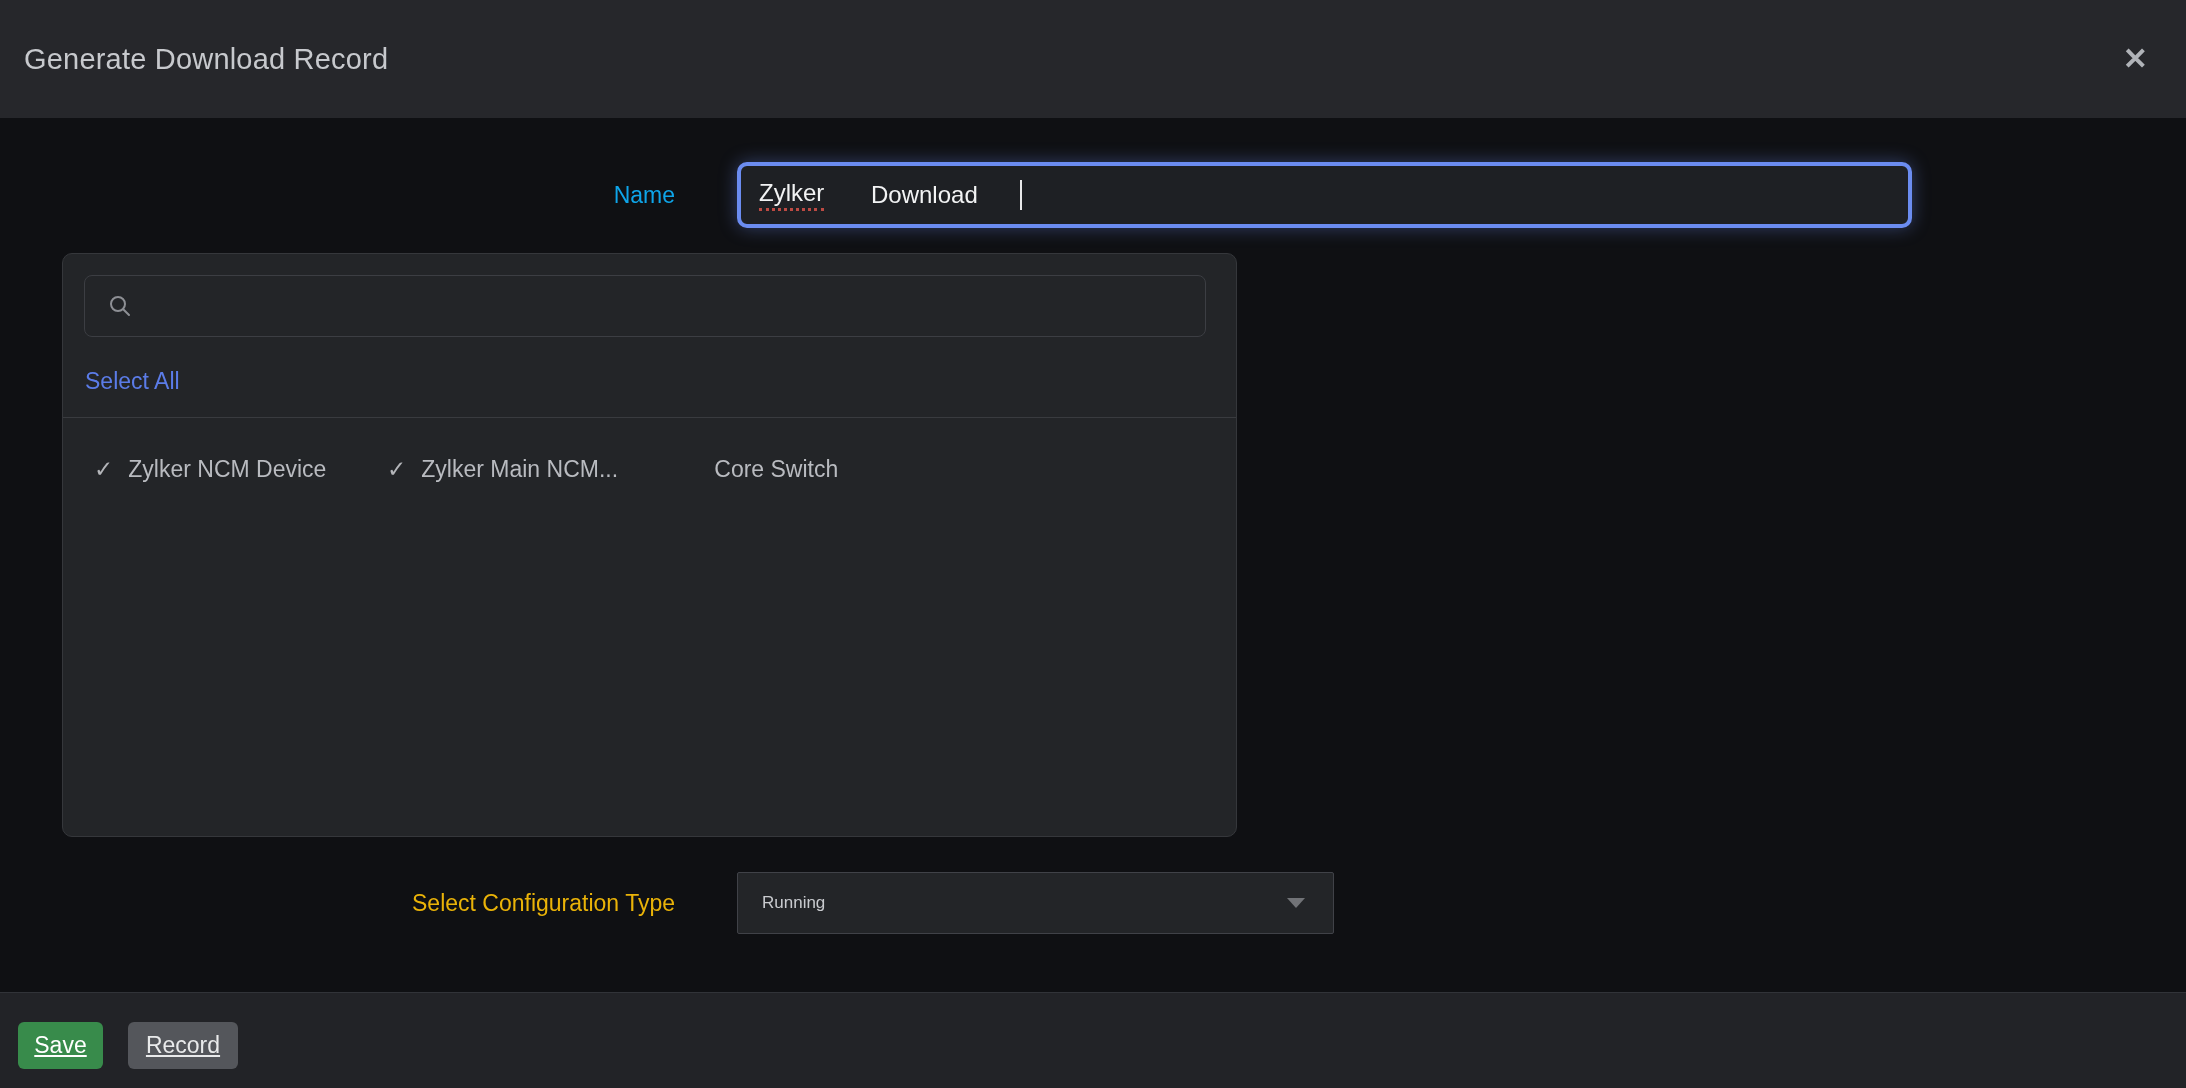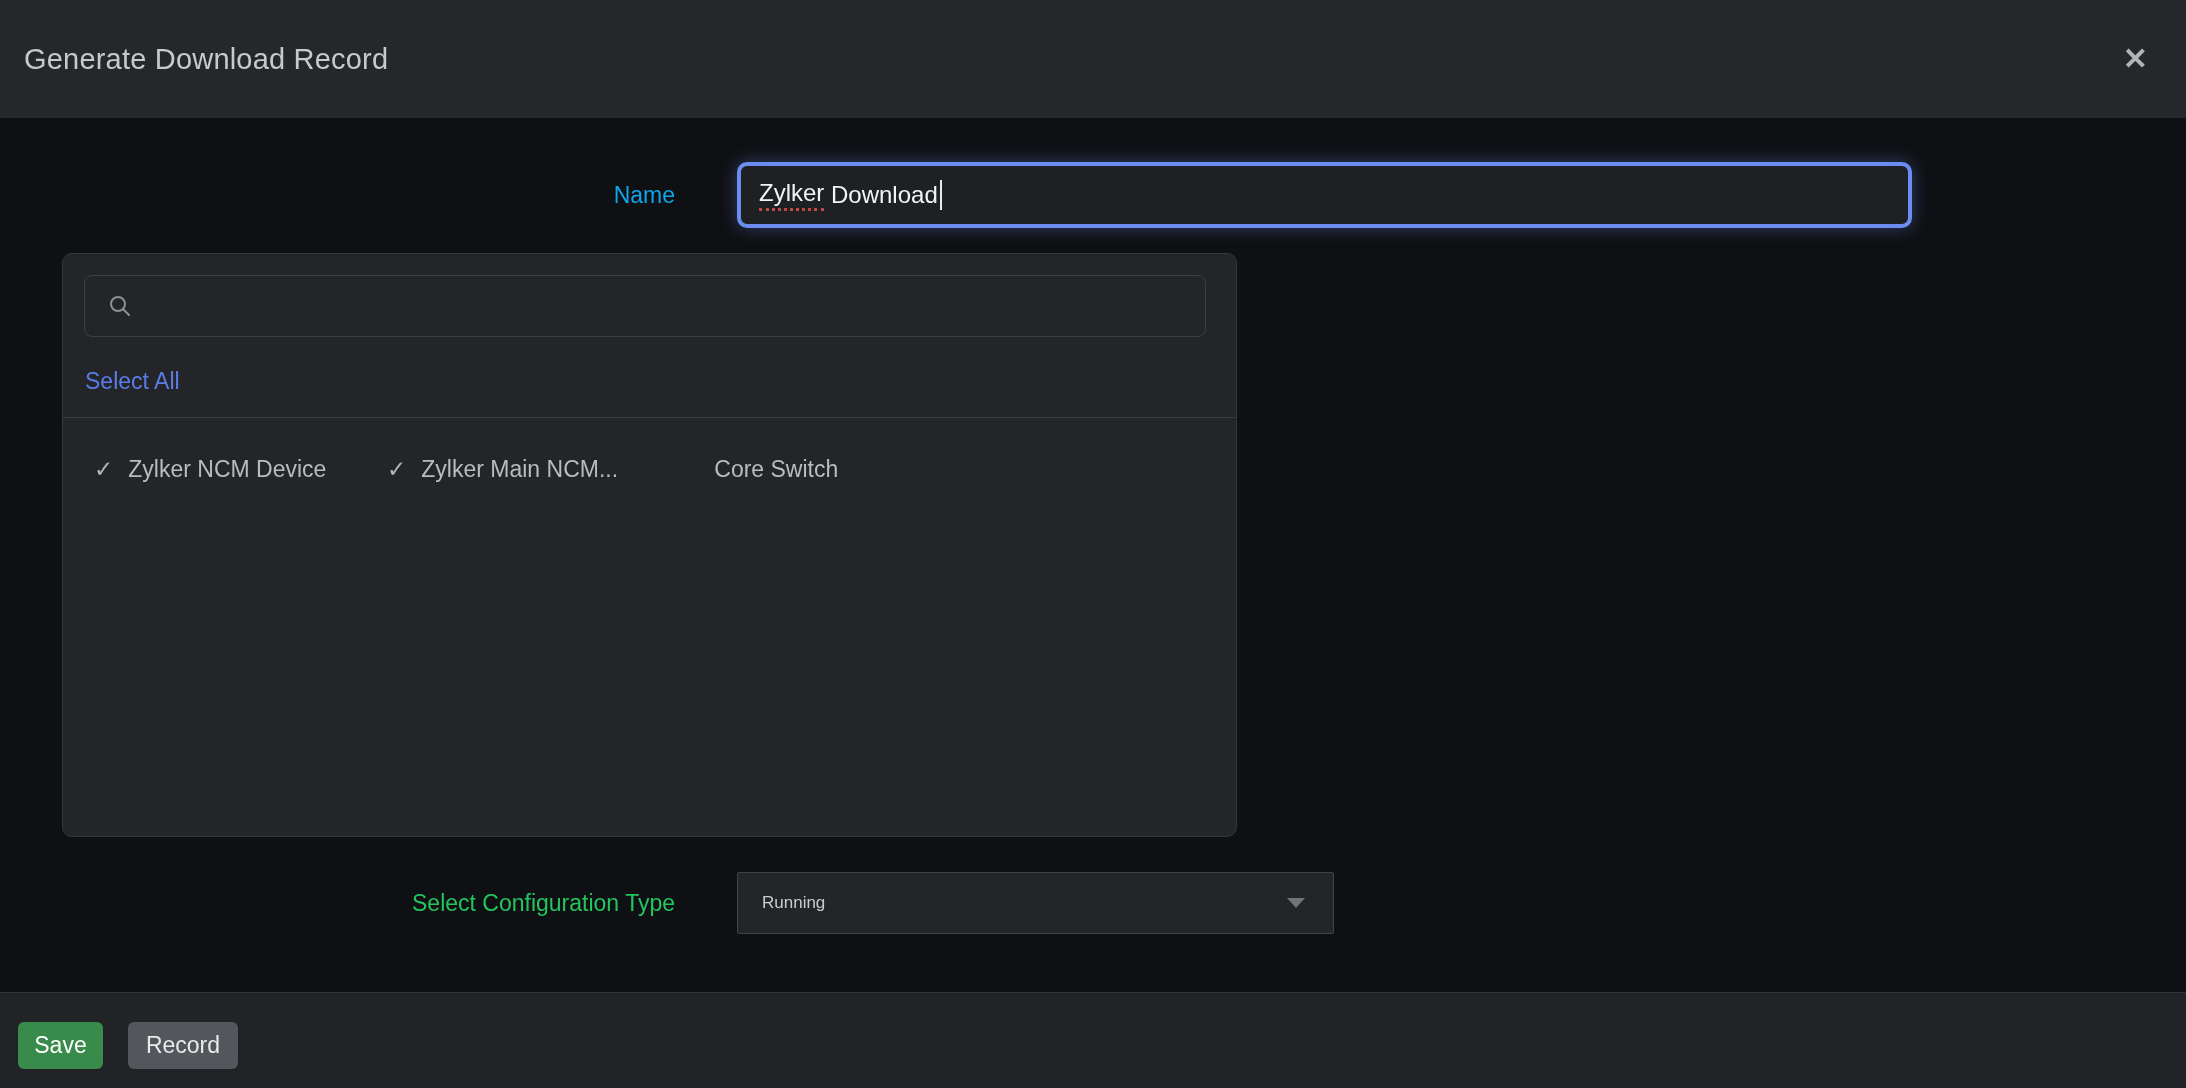--- a/index.html
+++ b/index.html
@@ -10,28 +10,28 @@
   header{height:118px;flex-shrink:0;background:#26272b;display:flex;align-items:center;
          justify-content:space-between;padding:0 38px 0 24px;box-sizing:border-box;}
   h1{margin:0;font-size:29px;font-weight:500;color:#c7c9cd;letter-spacing:.2px;}
   .close{font-size:30px;font-weight:600;color:#b0b3b8;cursor:pointer;line-height:1;}
 
   
   main{flex:1;background:#0f1013;}
   .row{display:flex;}
   .flabel{width:675px;flex-shrink:0;text-align:right;font-size:23px;line-height:28px;}
   .accent{color:#0ea5e9;}
-  .plain{color:#22c55e;}
+  .plain{color:#eab308;}
 
   
   .row-name{padding-top:44px;align-items:center;}
   .name-input{margin-left:62px;width:1175px;height:66px;box-sizing:border-box;background:#1e2024;
       border:4px solid #6b8cf0;border-radius:10px;box-shadow:0 0 18px rgba(107,140,240,.38);
       display:flex;align-items:center;padding-left:18px;font-size:24px;color:#f2f3f4;
-      white-space:pre;cursor:text;}
+      white-space:pre;cursor:text;gap:40px;}
   .misspell{border-bottom:3px dotted #bc4a43;padding-bottom:1px;}
   .caret{width:2px;height:30px;background:#e8e9ea;margin-left:2px;}
 
   
   .row-devices{margin-top:25px;align-items:flex-start;}
   .flabel.pt{padding-top:46px;}
   .panel{margin-left:62px;width:1175px;height:584px;box-sizing:border-box;background:#232528;
       border:1px solid #35373b;border-radius:10px;overflow:hidden;}
   .panel-top{padding:21px 30px 0 21px;}
   .searchbox{height:62px;box-sizing:border-box;border:1px solid #3c3e43;border-radius:8px;
@@ -48,21 +48,21 @@
   .row-config{margin-top:35px;align-items:center;}
   .dropdown{margin-left:62px;width:597px;height:62px;box-sizing:border-box;background:#232528;
       border:1px solid #404248;border-radius:2px;display:flex;align-items:center;
       justify-content:space-between;padding:0 28px 0 24px;font-size:17px;color:#c9cbcf;cursor:pointer;}
   .caret-down{width:0;height:0;border-left:9px solid transparent;border-right:9px solid transparent;
       border-top:10px solid #717377;}
 
   
   footer{height:96px;flex-shrink:0;background:#222327;border-top:1px solid #313338;
       display:flex;align-items:flex-start;padding:29px 0 0 18px;box-sizing:border-box;}
-  .btn{height:47px;border:none;border-radius:6px;font-size:23px;font-family:inherit;cursor:pointer;}
+  .btn{height:47px;border:none;border-radius:6px;font-size:23px;font-family:inherit;cursor:pointer;text-decoration:underline;}
   .btn.save{width:85px;background:#388b4b;color:#ffffff;margin-right:25px;}
   .btn.cancel{width:110px;background:#54565b;color:#e9eaeb;}
 </style>
 </head>
 <body>
 
 <div class="modal">
 
   <header>
     <h1>Generate Download Record</h1>

